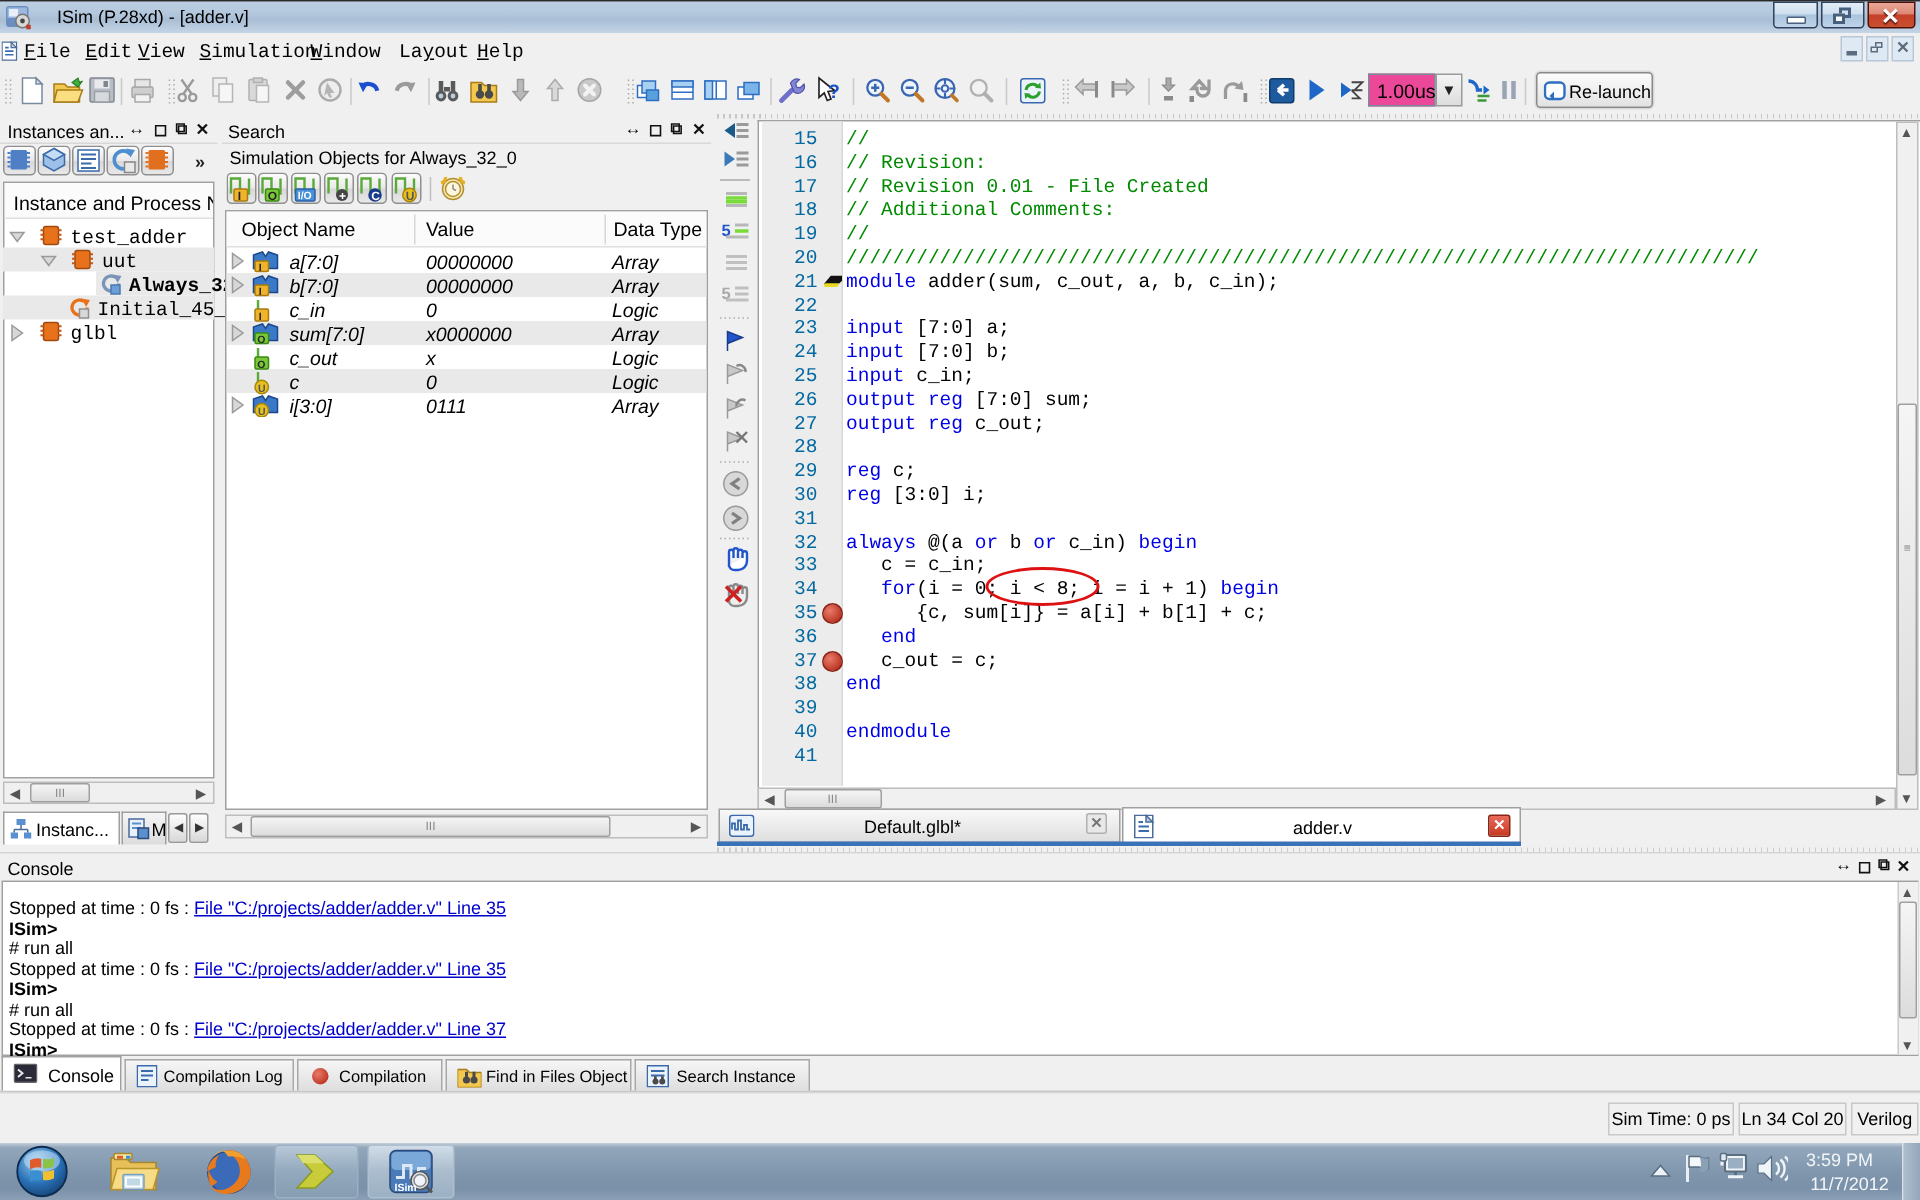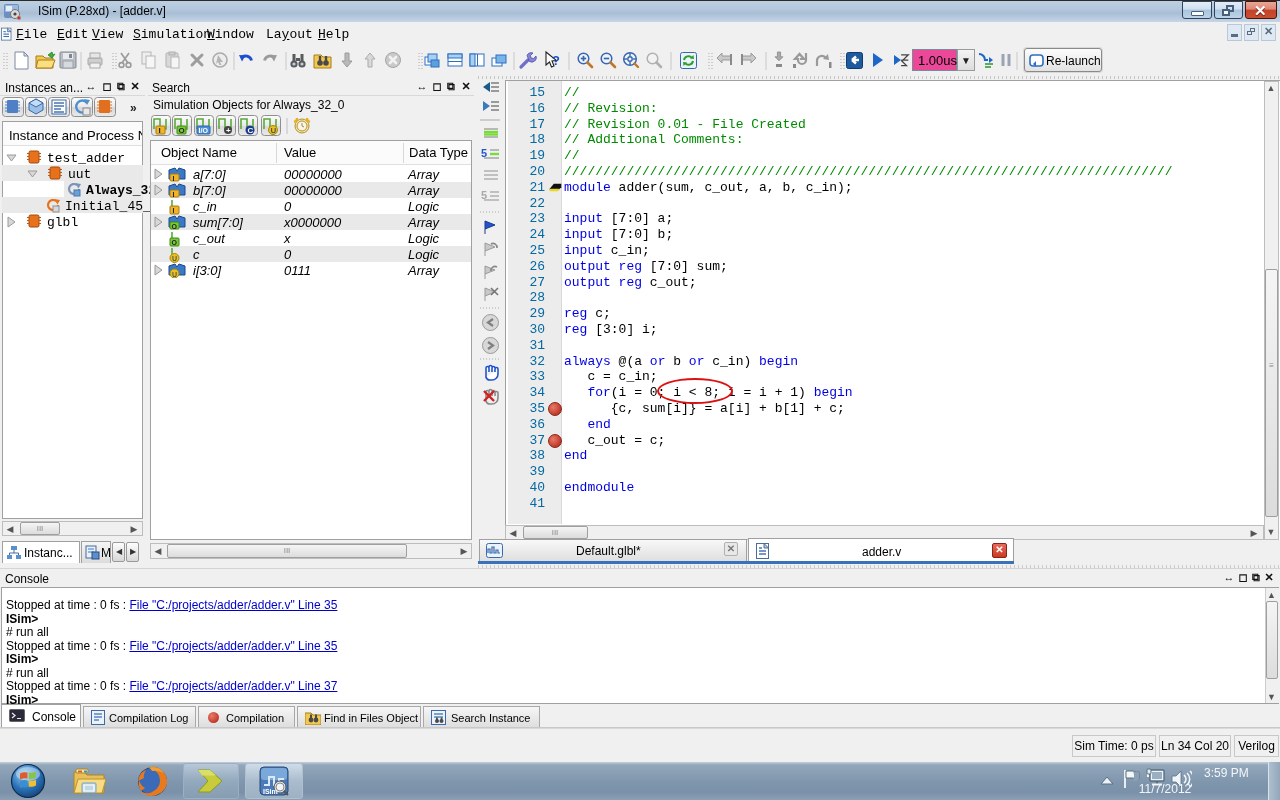--- a/index.html
+++ b/index.html
@@ -988,15 +988,15 @@
         <line x1="11" y1="13" x2="11" y2="16" stroke="#5a6e80" stroke-width="2"></line>
         <line x1="6" y1="16.5" x2="16" y2="16.5" stroke="#eef4f8" stroke-width="2"></line>
         <path d="M2 2 v7 m0 -7 h2" stroke="#eef4f8" stroke-width="2" fill="none"></path>
         <rect x="1" y="1" width="4" height="5" rx="1" fill="#dfe9f1" stroke="#5a6e80"></rect>
       </svg>
  <svg class="abs" style="left:1170px;top:768px" width="22" height="22">
         <path d="M2 8 h4 l5 -5 v16 l-5 -5 h-4 Z" fill="#f0f5f9" stroke="#5a6e80" stroke-width="0.8"></path>
         <path d="M14 7 a5 5 0 0 1 0 8 M17 5 a8 8 0 0 1 0 12 M20 3 a11 11 0 0 1 0 16" stroke="#f0f5f9" fill="none" stroke-width="1.6"></path>
       </svg>
  <div class="abs" style="left:1204px;top:766px;width:58px;height:13px;color:#f2f6fa;font-size:12px;text-align:left">3:59 PM</div>
- <div class="abs" style="left:1132px;top:782px;width:66px;height:13px;color:#f2f6fa;font-size:12px;text-align:center">11/7/2012</div>
+ <div class="abs" style="left:1200px;top:782px;width:66px;height:13px;color:#f2f6fa;font-size:12px;text-align:center">11/7/2012</div>
  <div class="abs" style="left:1268px;top:762px;width:12px;height:38px;background:linear-gradient(90deg,#aebfce,#93a7ba);border-left:1px solid #d8e2ea"></div>
 </path></div>
 
 </body></html>

